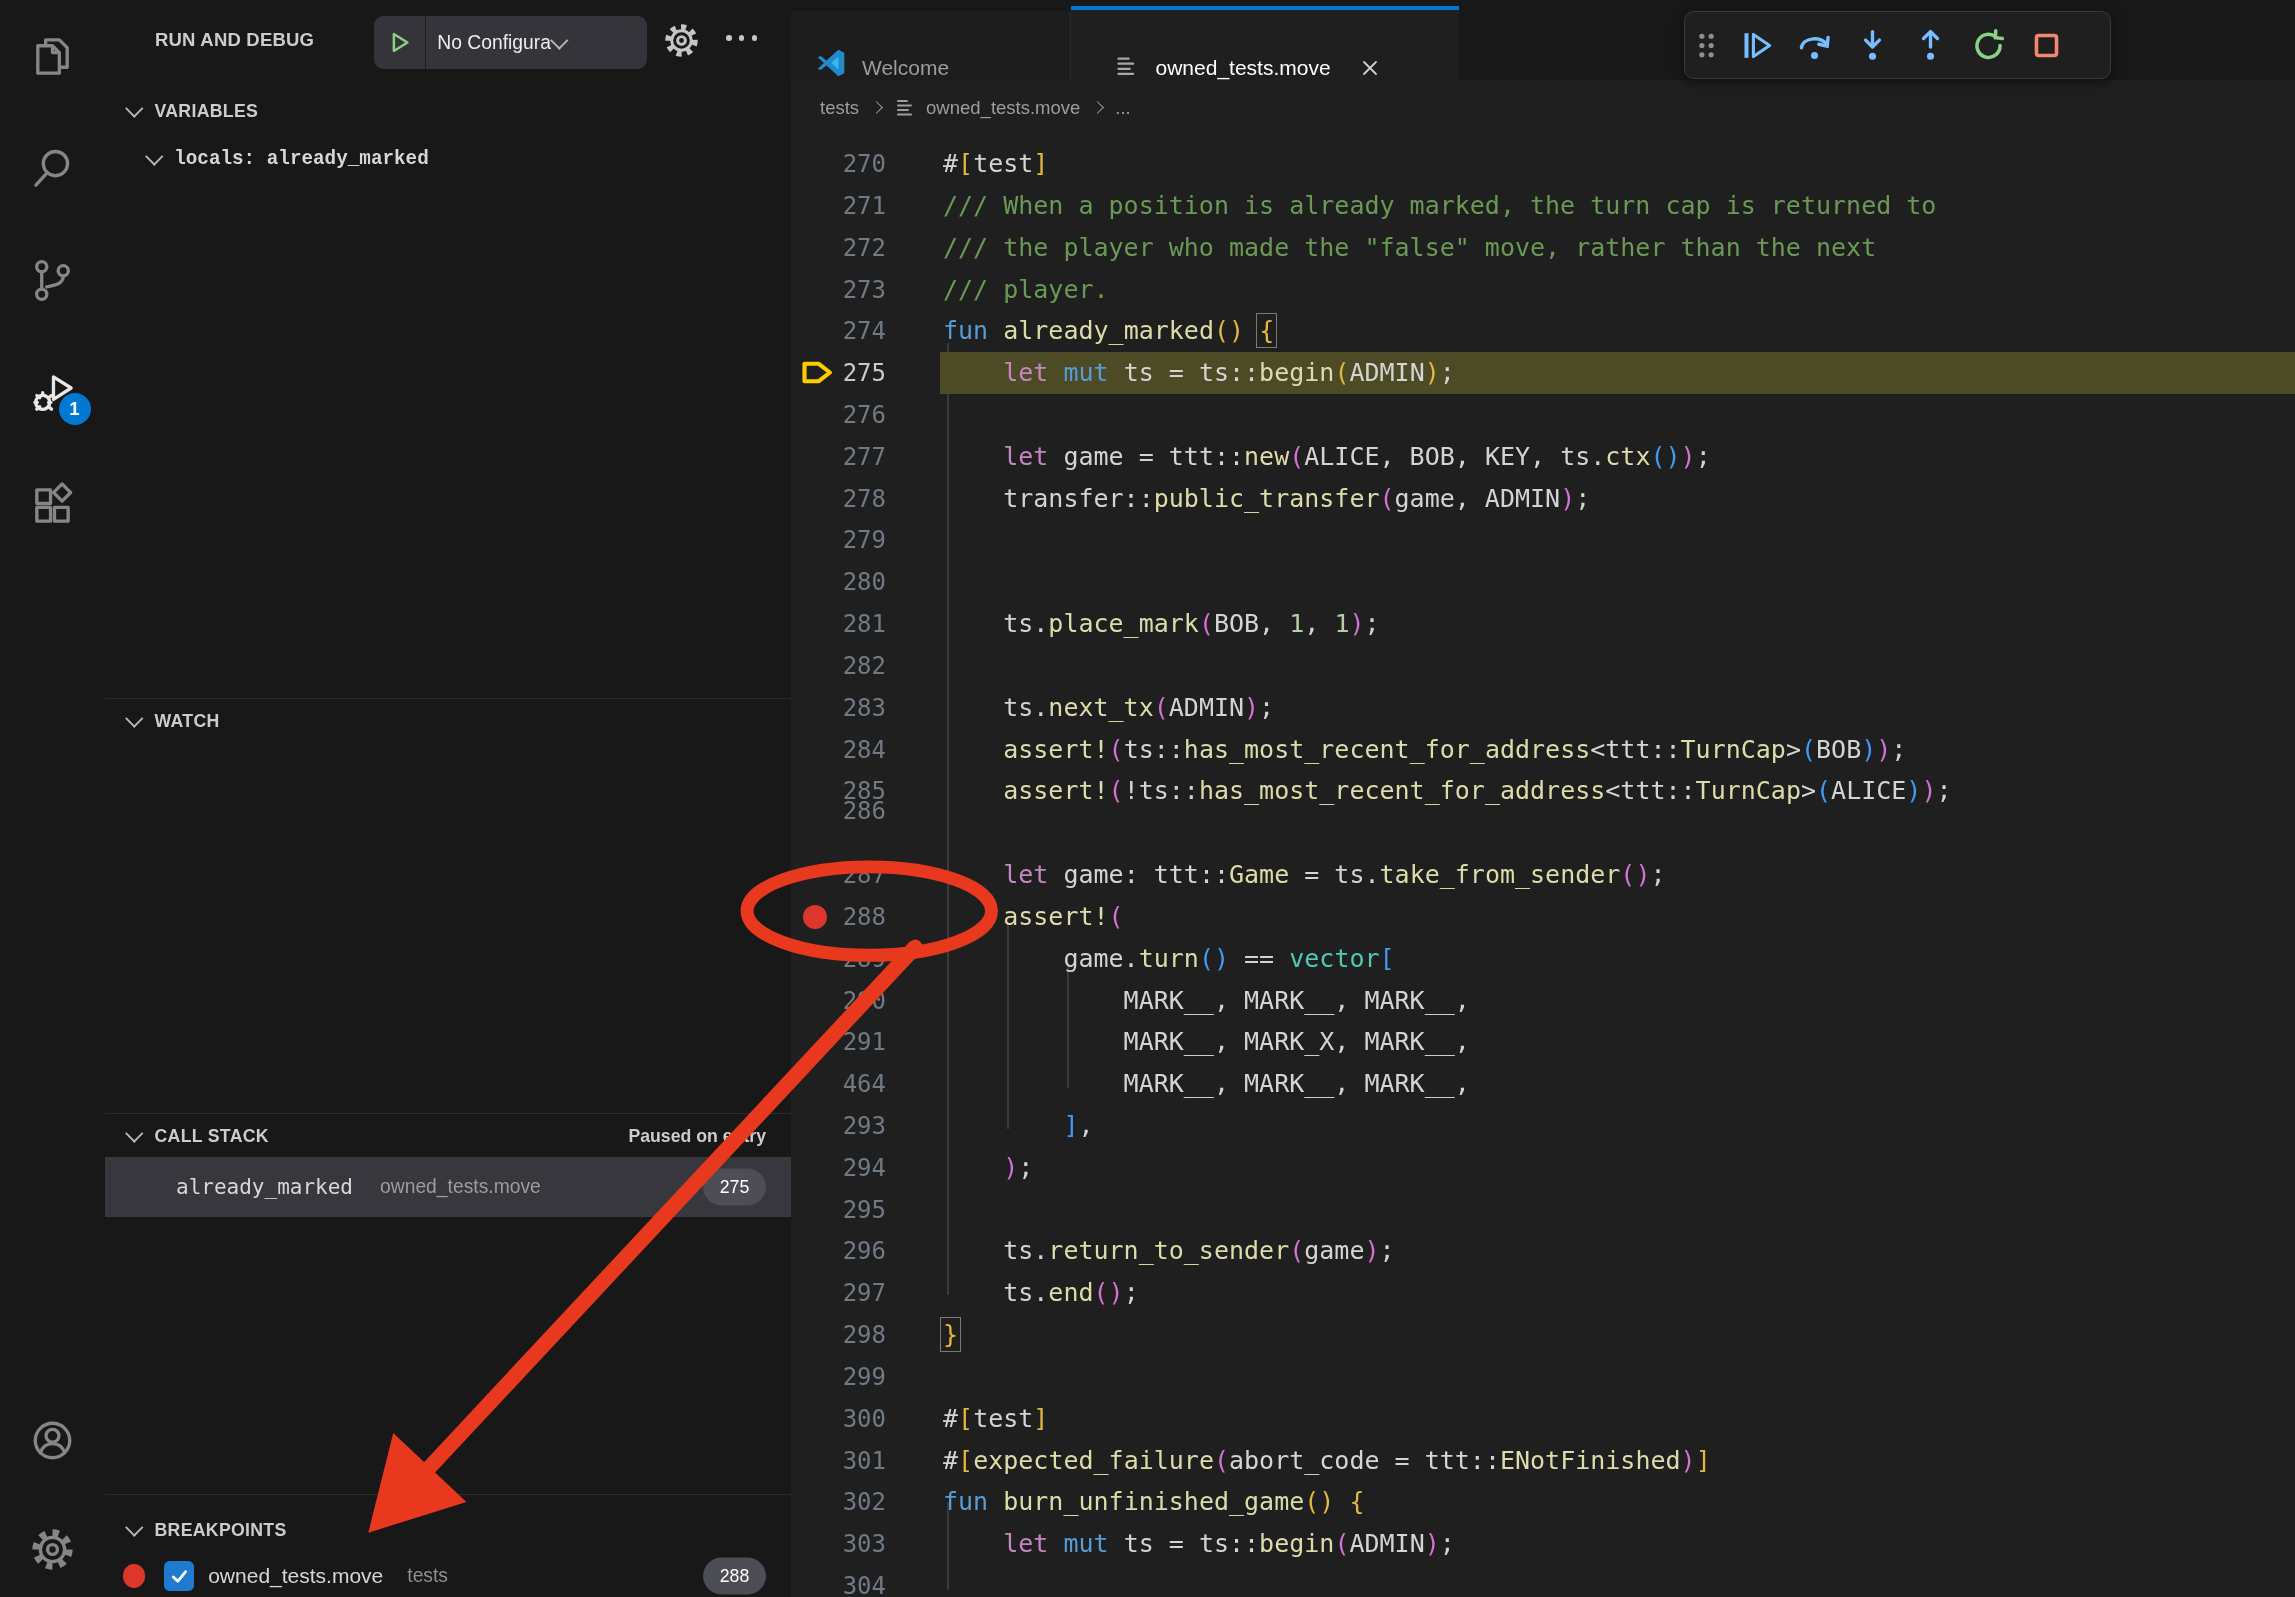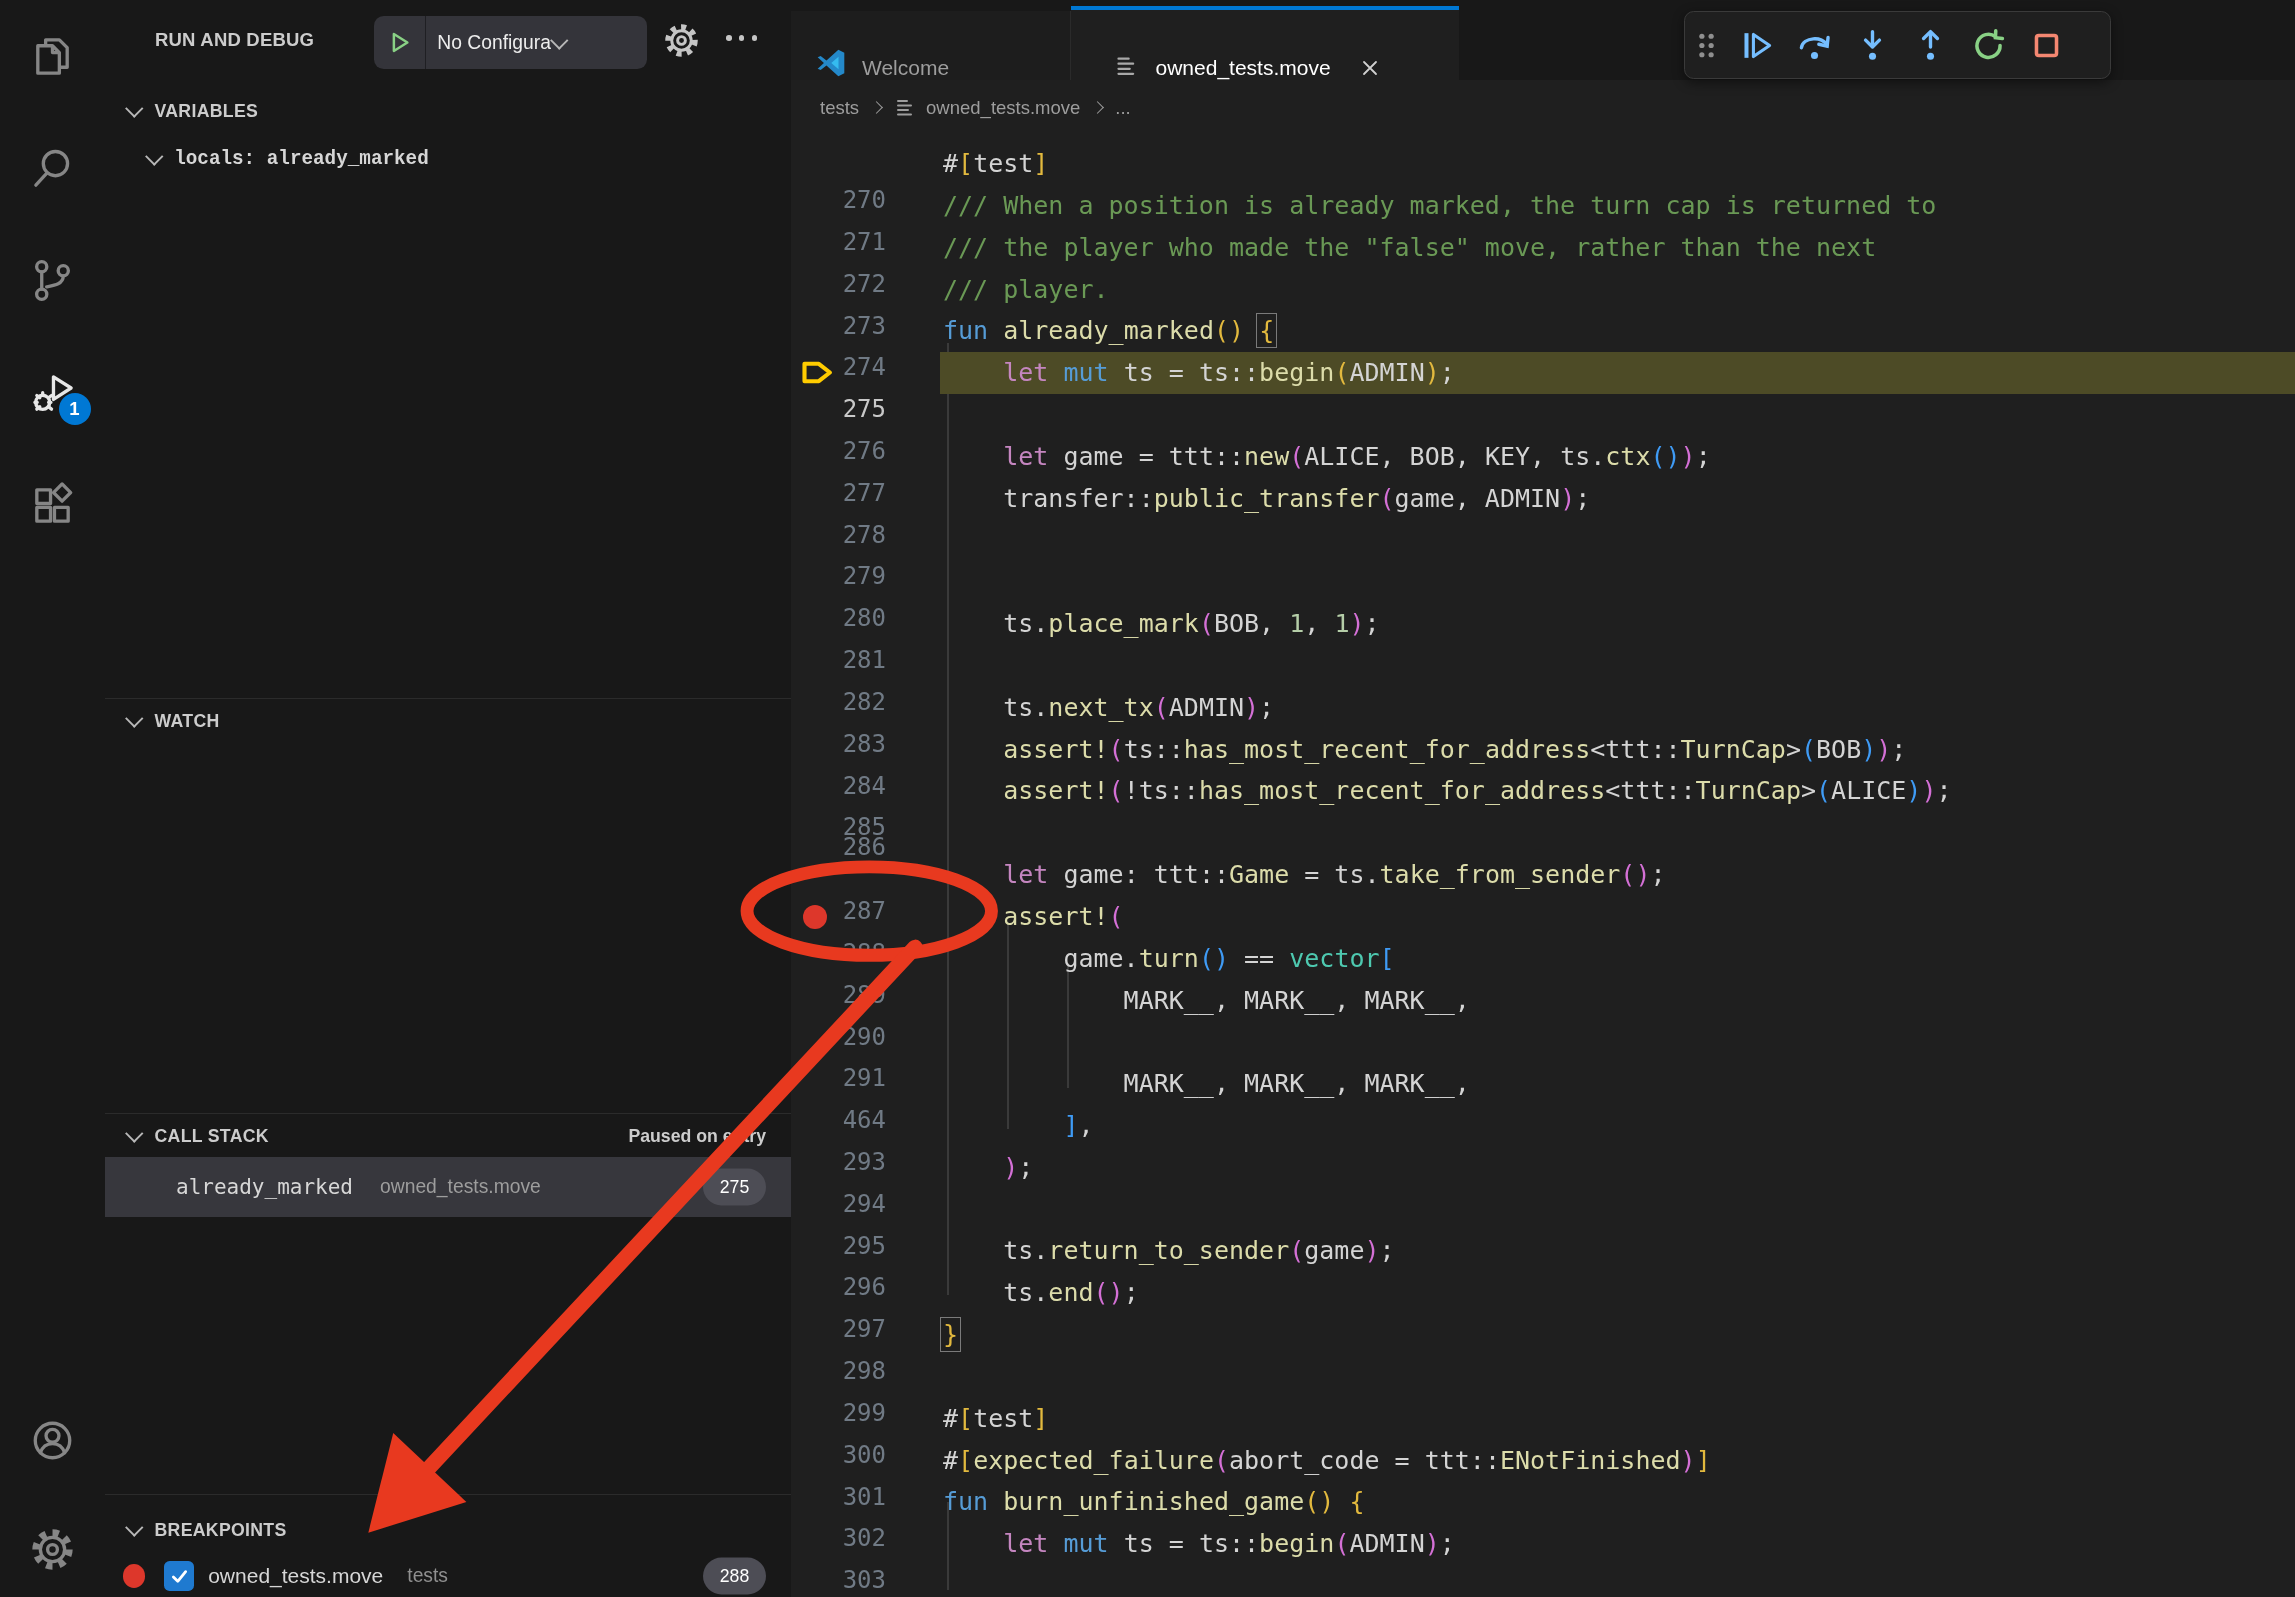--- a/index.html
+++ b/index.html
@@ -83,21 +83,21 @@
   #dbg-grip{width:42px;}
   .blue{color:var(--debug_blue);} .green{color:var(--debug_green);} .red{color:var(--debug_red);}
 
   
   #code-area{position:absolute;left:0;top:135px;width:1505px;height:1462px;}
   .iguide{position:absolute;width:1.6px;background:#3a3a3a;}
   .code-row{position:absolute;left:0;width:1505px;height:42px;}
   .cur-band{position:absolute;left:149px;right:0;top:0;height:42px;background:var(--current_line_bg);}
   .gutter{position:absolute;left:0;top:0;width:95px;height:42px;}
   .lnum{position:absolute;right:0;top:0;width:95px;text-align:right;font-family:"DejaVu Sans Mono",monospace;
-    font-size:24px;line-height:42px;color:#707a85;margin-top:36px;}
+    font-size:24px;line-height:42px;color:#707a85;}
   .lnum.active{color:#c9c9c9;}
   .bp-dot{position:absolute;left:12px;top:8.8px;width:24px;height:24px;border-radius:50%;background:var(--breakpoint_red);}
   .exec-arrow{position:absolute;left:9.7px;top:7.2px;width:34px;height:27px;}
   .ltext{position:absolute;left:152px;top:0;white-space:pre;font-family:"DejaVu Sans Mono",monospace;
     font-size:25px;line-height:42px;}
   .tk-w{color:var(--syn_default);} .tk-c{color:var(--syn_comment);}
   .tk-kb{color:var(--syn_keyword);} .tk-kp{color:var(--syn_keyword2);}
   .tk-fn{color:var(--syn_function);} .tk-ty{color:var(--syn_type);}
   .tk-num{color:var(--syn_number);}
   .tk-b1{color:var(--syn_bracket1);} .tk-b2{color:var(--syn_bracket2);} .tk-b3{color:var(--syn_bracket3);}
@@ -451,20 +451,21 @@
         <div class="code-row" style="top: 845px;">
           <div class="gutter">
             <span class="lnum">290</span>
           </div>
           <div class="ltext"><span class="tk-w">            MARK__, MARK__, MARK__,</span></div>
         </div>
         <div class="code-row" style="top: 886px;">
           <div class="gutter">
             <span class="lnum">291</span>
           </div>
+          <div class="ltext"><span class="tk-w">            MARK__, MARK_X, MARK__,</span></div>
         </div>
         <div class="code-row" style="top: 928px;">
           <div class="gutter">
             <span class="lnum">464</span>
           </div>
           <div class="ltext"><span class="tk-w">            MARK__, MARK__, MARK__,</span></div>
         </div>
         <div class="code-row" style="top: 970px;">
           <div class="gutter">
             <span class="lnum">293</span>

